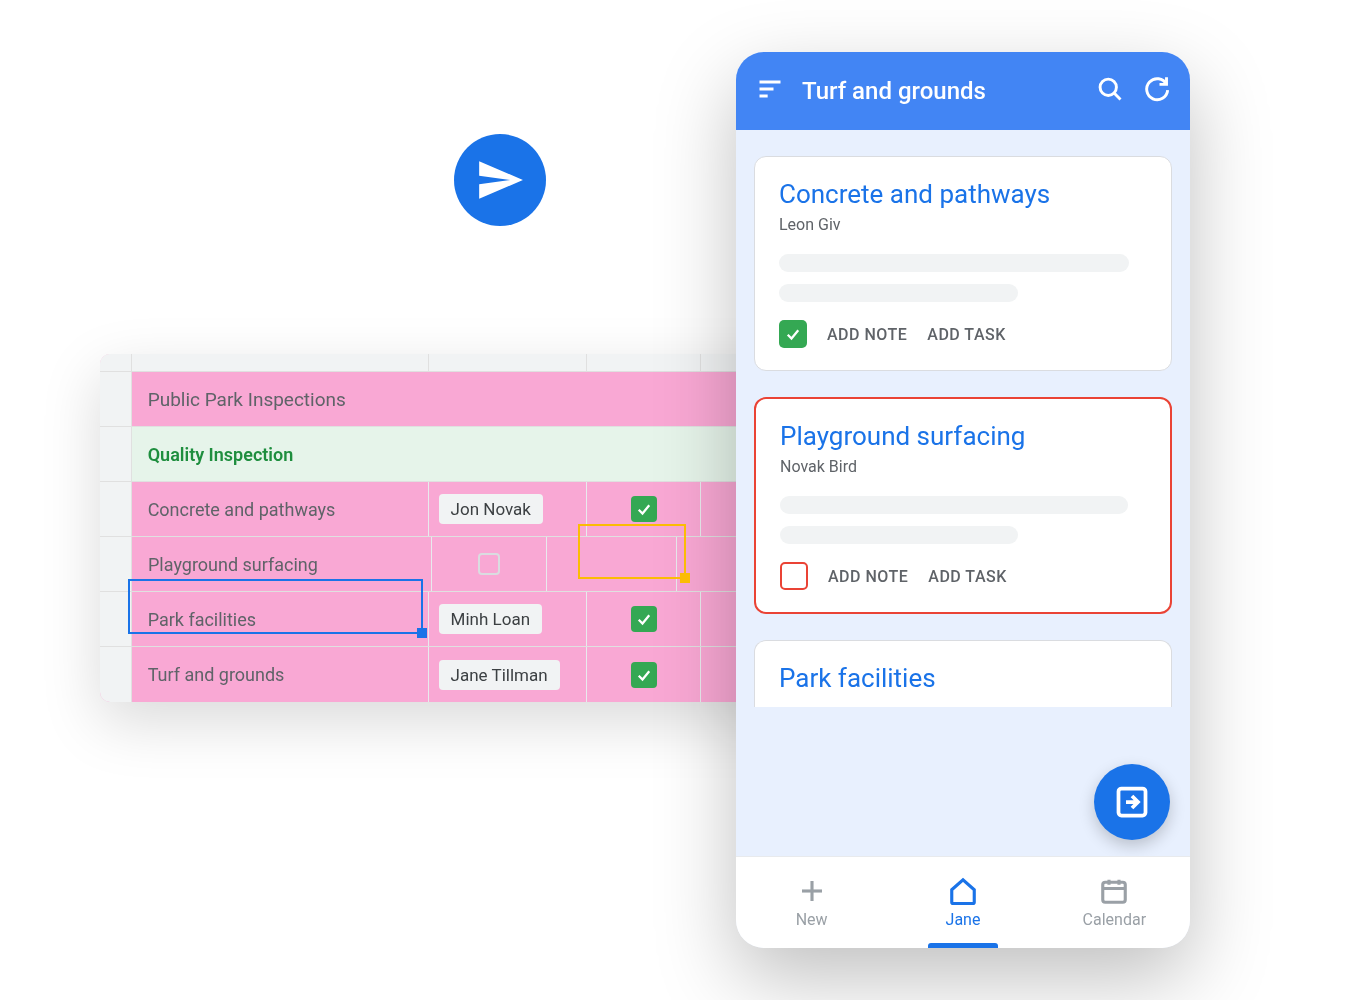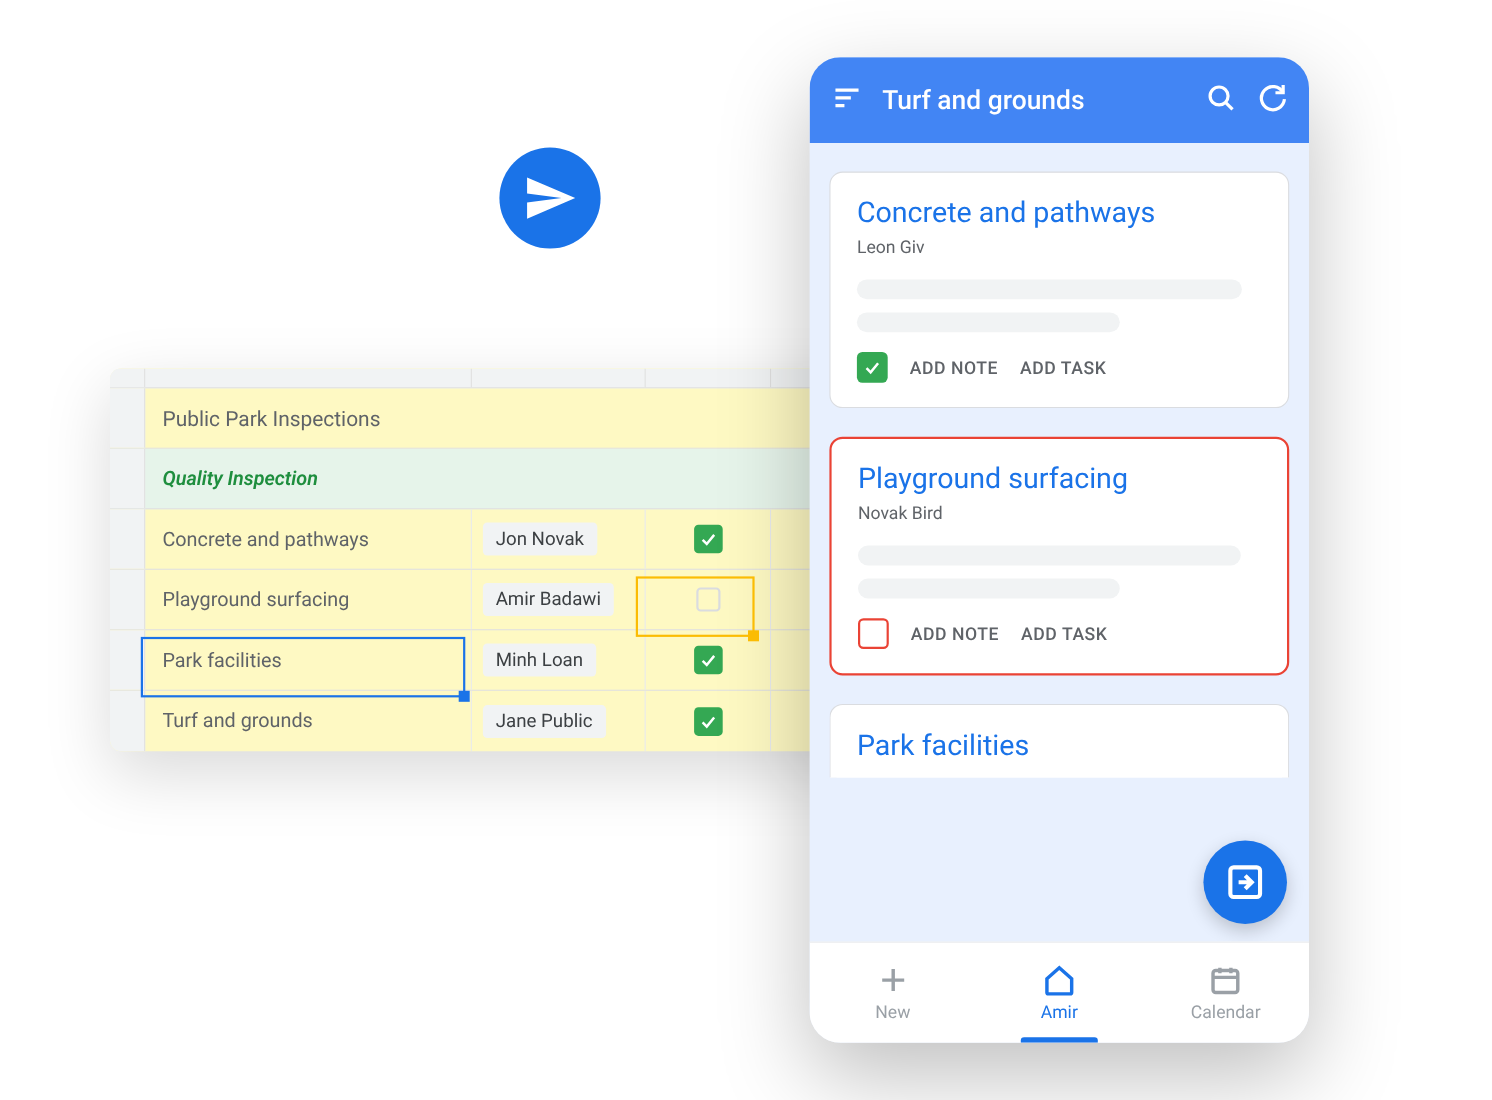--- a/index.html
+++ b/index.html
@@ -26,23 +26,23 @@
     }
     .paper-plane-circle svg {
       width: 50px;
       height: 50px;
     }
 
     
     .spreadsheet {
       position: absolute;
       left: 100px;
-      top: 335px;
+      top: 354px;
       width: 730px;
-      background: #fef9c3;
+      background: #f9a8d4;
       border-radius: 10px;
       box-shadow: 0 20px 60px rgba(0,0,0,0.15);
       overflow: hidden;
     }
     .sheet-header-row {
       display: flex;
       height: 18px;
       background: #f1f3f4;
       border-bottom: 1px solid #e0e0e0;
     }
@@ -77,21 +77,20 @@
       font-size: 19px;
       color: #5f6368;
     }
     .green-row {
       background: #e6f4ea;
     }
     .green-row .sheet-cell {
       color: #1e8e3e;
       font-weight: 600;
       width: 705px;
-      font-style: italic;
     }
     .cell-task { width: 300px; color: #5f6368; }
     .cell-name { width: 160px; padding: 4px 10px; text-align: right; }
     .cell-check { width: 115px; justify-content: center; }
     .cell-empty { width: 130px; }
 
     .name-chip {
       background: #f1f3f4;
       padding: 5px 12px;
       border-radius: 4px;
@@ -353,23 +352,20 @@
             <polyline points="5,13 10,18 19,7" fill="none"></polyline>
           </svg>
         </div>
     </div>
     <div class="sheet-cell cell-empty"></div>
   </div>
 
   <div class="sheet-row">
     <div class="sheet-row-num"></div>
     <div class="sheet-cell cell-task">Playground surfacing</div>
-    <div class="sheet-cell cell-name">
-        <span class="name-chip">Amir Badawi</span>
-      </div>
     <div class="sheet-cell cell-check">
       <div class="check-box unchecked"></div>
     </div>
     <div class="sheet-cell cell-empty"></div>
   </div>
 
   <div class="sheet-row">
     <div class="sheet-row-num"></div>
     <div class="sheet-cell cell-task">Park facilities</div>
     <div class="sheet-cell cell-name">
@@ -382,21 +378,21 @@
           </svg>
         </div>
     </div>
     <div class="sheet-cell cell-empty"></div>
   </div>
 
   <div class="sheet-row" style="border-bottom:none;">
     <div class="sheet-row-num"></div>
     <div class="sheet-cell cell-task">Turf and grounds</div>
     <div class="sheet-cell cell-name">
-        <span class="name-chip">Jane Public</span>
+        <span class="name-chip">Jane Tillman</span>
       </div>
     <div class="sheet-cell cell-check">
       <div class="check-box checked">
           <svg viewBox="0 0 24 24">
             <polyline points="5,13 10,18 19,7" fill="none"></polyline>
           </svg>
         </div>
     </div>
     <div class="sheet-cell cell-empty"></div>
   </div>
@@ -479,21 +475,21 @@
       <svg viewBox="0 0 24 24" fill="none" stroke="currentColor" stroke-width="2.5">
           <line x1="12" y1="4" x2="12" y2="20"></line>
           <line x1="4" y1="12" x2="20" y2="12"></line>
         </svg>
       <span>New</span>
     </div>
     <div class="nav-item active">
       <svg viewBox="0 0 24 24" fill="none" stroke="currentColor" stroke-width="2.5">
           <path d="M3 11l9-8 9 8v10a1 1 0 0 1-1 1H4a1 1 0 0 1-1-1z"></path>
         </svg>
-      <span>Amir</span>
+      <span>Jane</span>
       <div class="nav-indicator"></div>
     </div>
     <div class="nav-item">
       <svg viewBox="0 0 24 24" fill="none" stroke="currentColor" stroke-width="2.5">
           <rect x="3" y="5" width="18" height="16" rx="2"></rect>
           <line x1="3" y1="10" x2="21" y2="10"></line>
           <line x1="8" y1="3" x2="8" y2="7"></line>
           <line x1="16" y1="3" x2="16" y2="7"></line>
         </svg>
       <span>Calendar</span>

